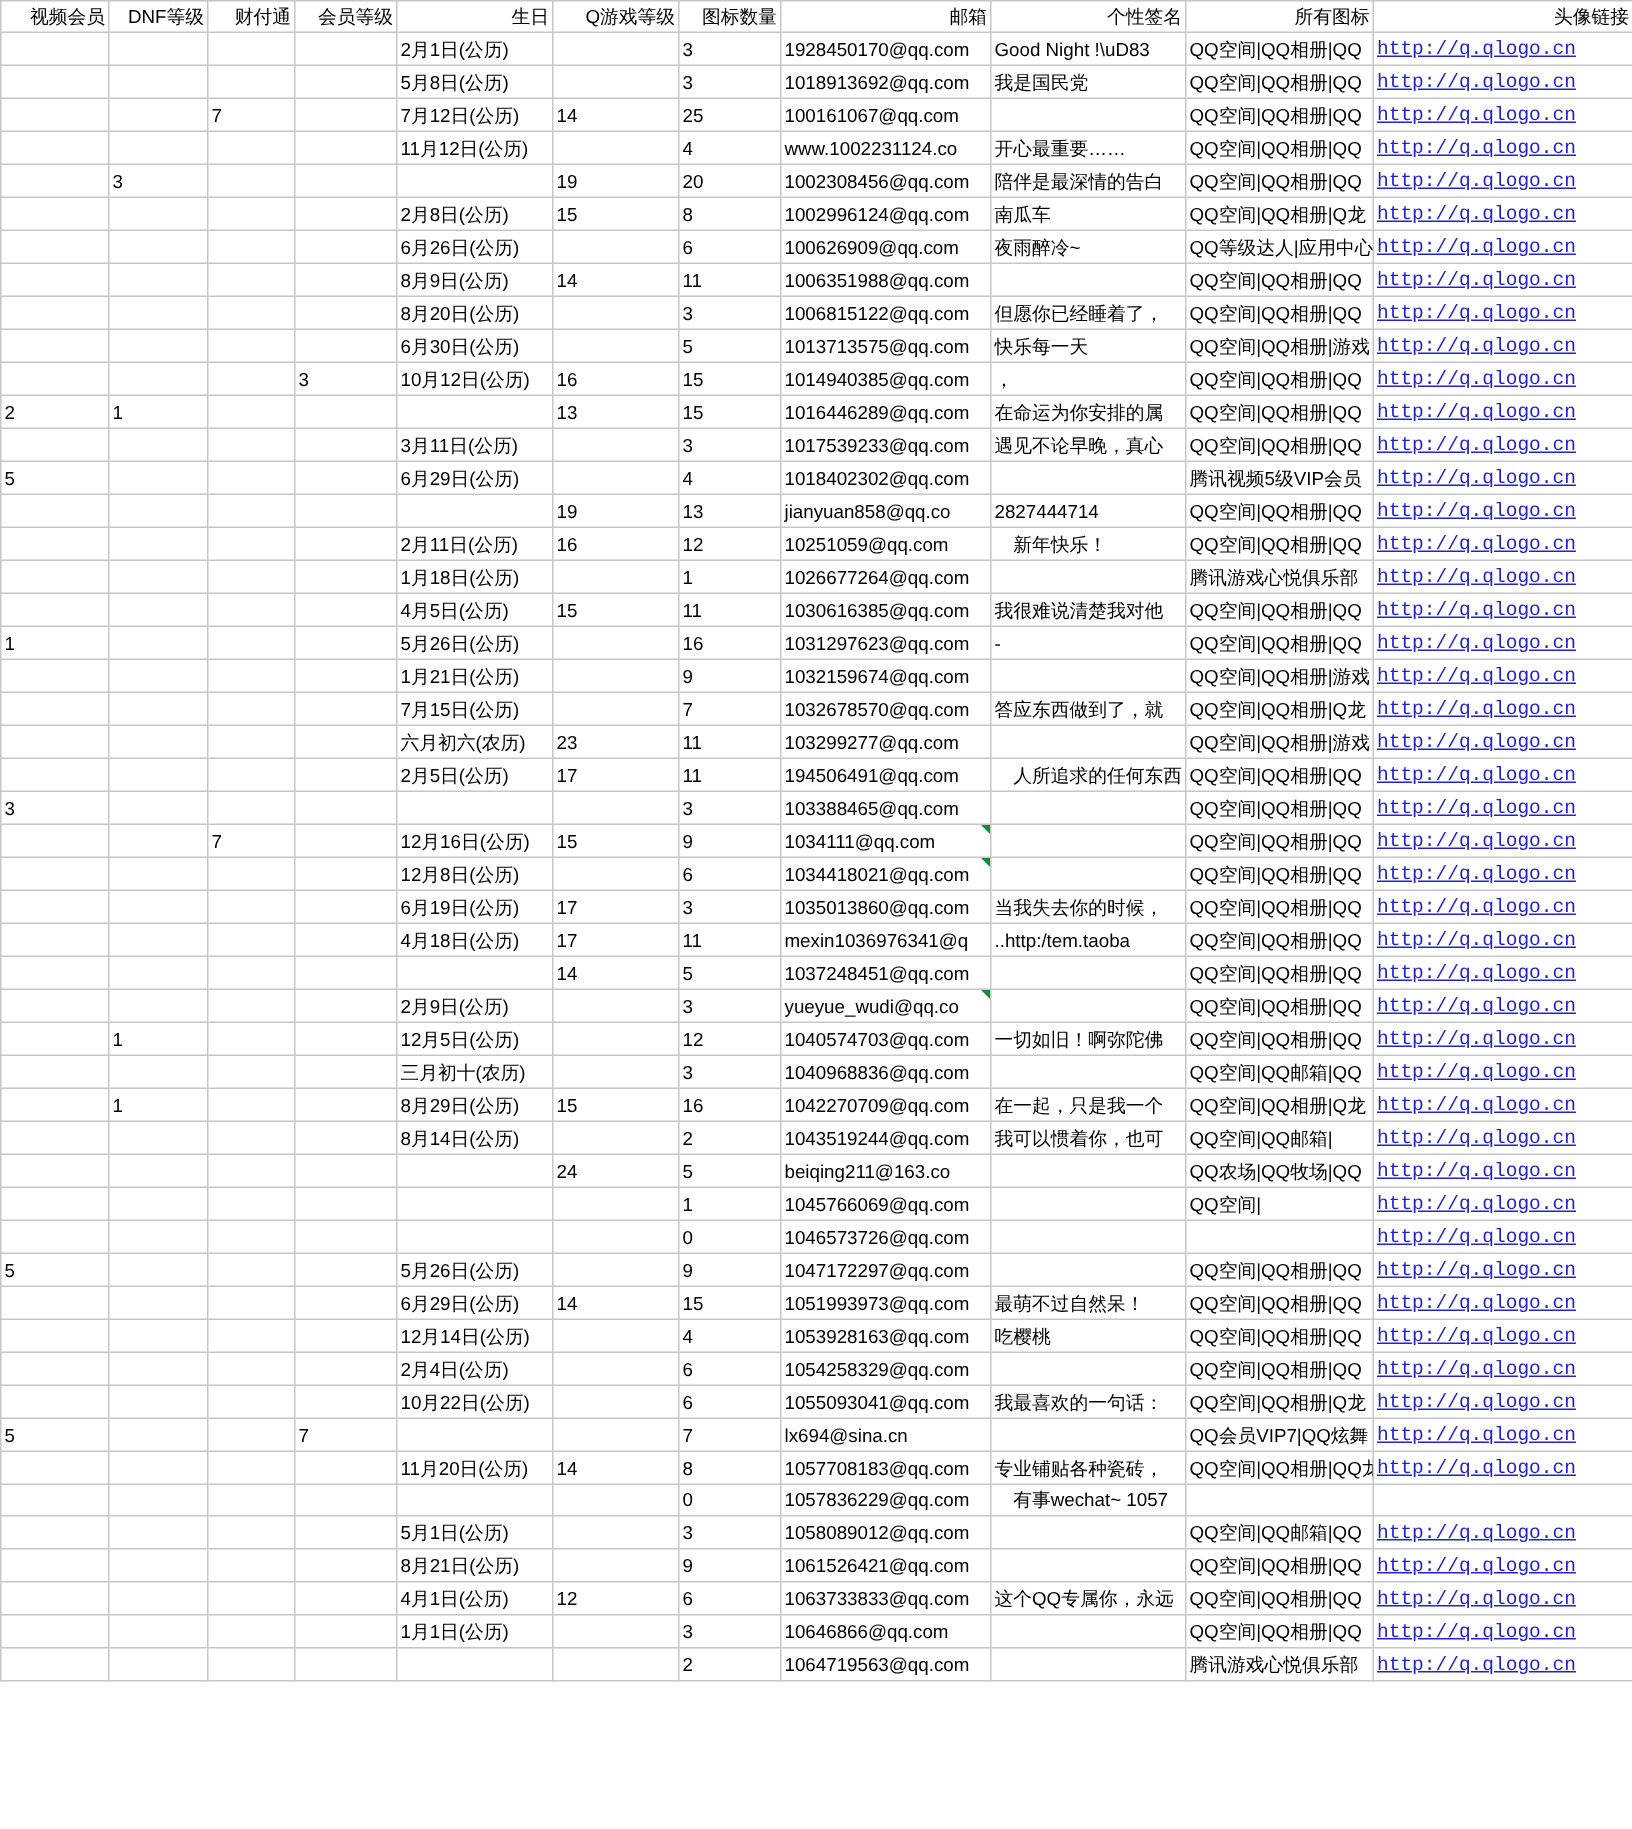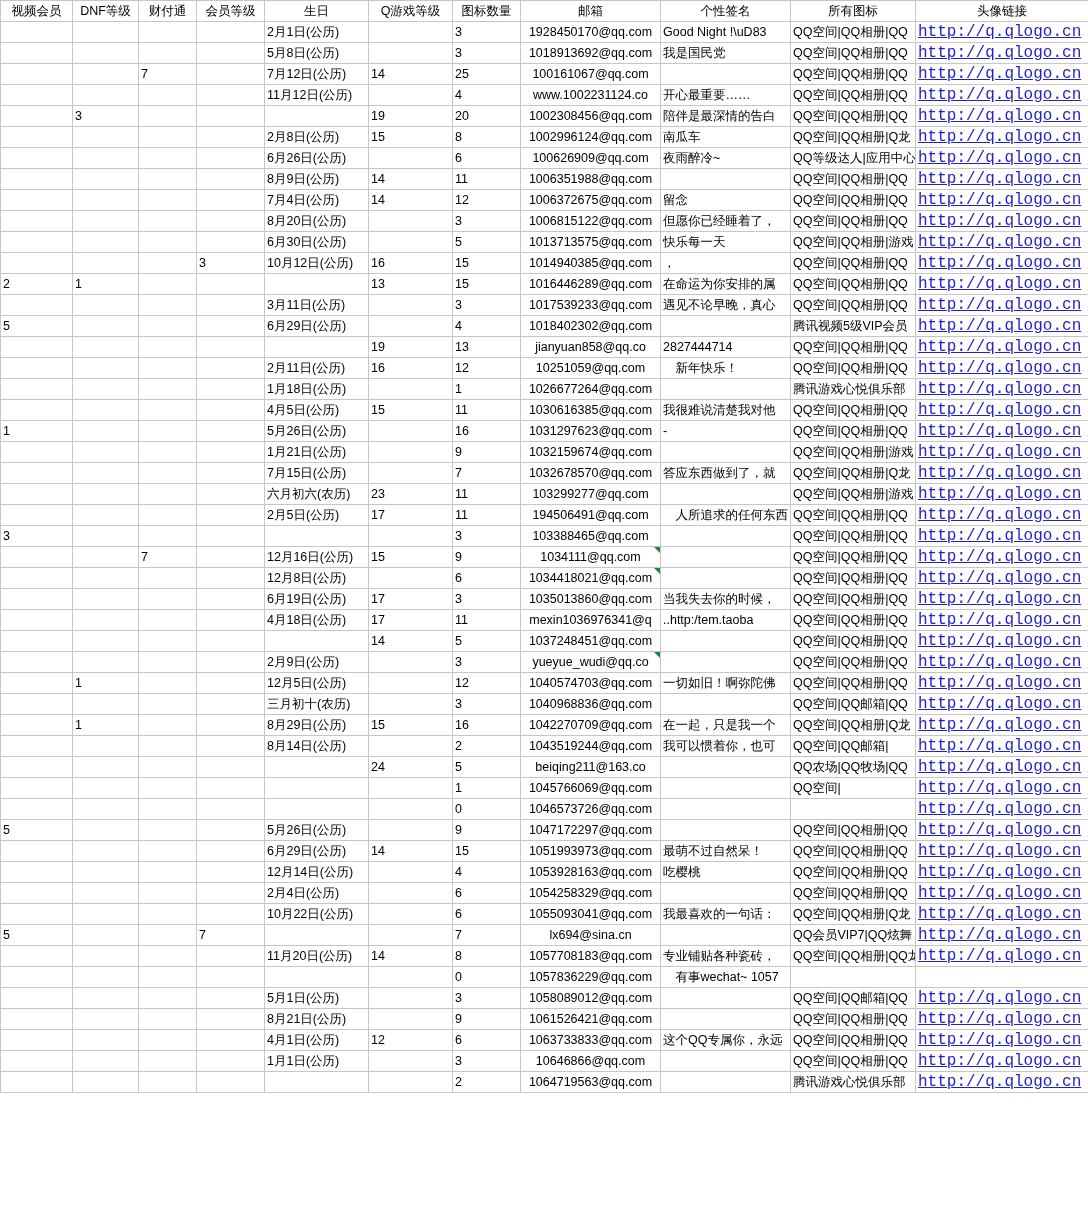--- a/index.html
+++ b/index.html
@@ -26,21 +26,21 @@
     height: 20px;
     line-height: 20px;
     font-size: 12.5px;
     font-weight: normal;
     white-space: nowrap;
     overflow: hidden;
     vertical-align: middle;
     font-family: "Liberation Sans", sans-serif;
   }
   table.sheet th {
-    text-align: center;
+    text-align: right;
     background: #ffffff;
     margin-top: 22px;
   }
   
   col.c0 { width: 72px; }
   col.c1 { width: 66px; }
   col.c2 { width: 58px; }
   col.c3 { width: 68px; }
   col.c4 { width: 104px; }
   col.c5 { width: 84px; }
@@ -51,36 +51,36 @@
   col.c10 { width: 173px; }
 
   .mono {
     font-family: "Liberation Mono", monospace;
     font-size: 12px;
   }
   .link {
     color: #2222cc;
     text-decoration: underline;
     font-family: "Liberation Mono", monospace;
-    font-size: 16px;
+    font-size: 13px;
     cursor: pointer;
   }
   .cn { font-family: "DejaVu Sans", sans-serif; font-size: 12.5px; }
   .marker {
     position: relative;
   }
   .marker::after {
     content: "";
     position: absolute;
     top: 0;
     right: 0;
     border-top: 6px solid #1a8a3a;
     border-left: 6px solid transparent;
   }
-  .overflow-cell { overflow: visible; position: relative; z-index: 2; text-align: center; }
+  .overflow-cell { overflow: visible; position: relative; z-index: 2; }
   .clip { overflow: hidden; }
 </style>
 </head>
 <body>
 
 <table class="sheet">
   <colgroup>
     <col class="c0">
       <col class="c1">
       <col class="c2">
@@ -211,33 +211,20 @@
         <td class="mono overflow-cell">1006351988@qq.com</td>
         <td class="cn clip"></td>
         <td class="cn clip">QQ空间|QQ相册|QQ</td>
         <td><span class="link">http://q.qlogo.cn</span></td>
       </tr>
       <tr>
         <td class="mono"></td>
         <td class="mono"></td>
         <td class="mono"></td>
         <td class="mono"></td>
-        <td class="cn">7月4日(公历)</td>
-        <td class="mono">14</td>
-        <td class="mono">12</td>
-        <td class="mono overflow-cell">1006372675@qq.com</td>
-        <td class="cn clip">留念</td>
-        <td class="cn clip">QQ空间|QQ相册|QQ</td>
-        <td><span class="link">http://q.qlogo.cn</span></td>
-      </tr>
-      <tr>
-        <td class="mono"></td>
-        <td class="mono"></td>
-        <td class="mono"></td>
-        <td class="mono"></td>
         <td class="cn">8月20日(公历)</td>
         <td class="mono"></td>
         <td class="mono">3</td>
         <td class="mono overflow-cell">1006815122@qq.com</td>
         <td class="cn clip">但愿你已经睡着了，</td>
         <td class="cn clip">QQ空间|QQ相册|QQ</td>
         <td><span class="link">http://q.qlogo.cn</span></td>
       </tr>
       <tr>
         <td class="mono"></td>

